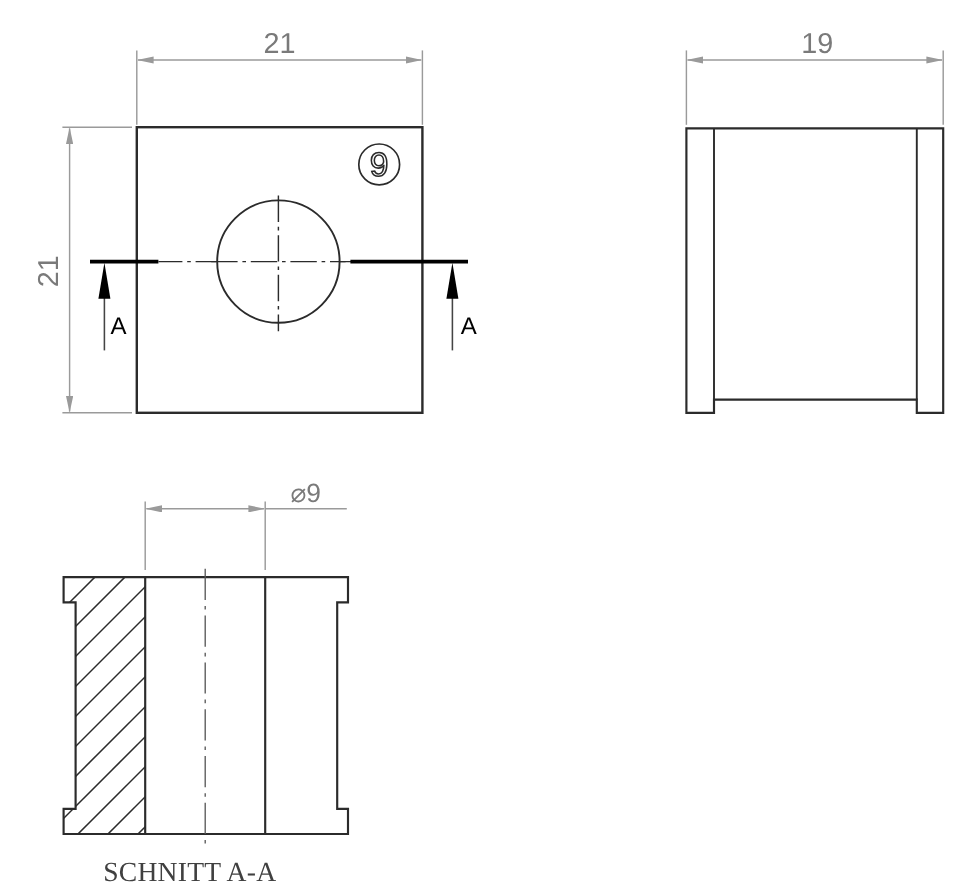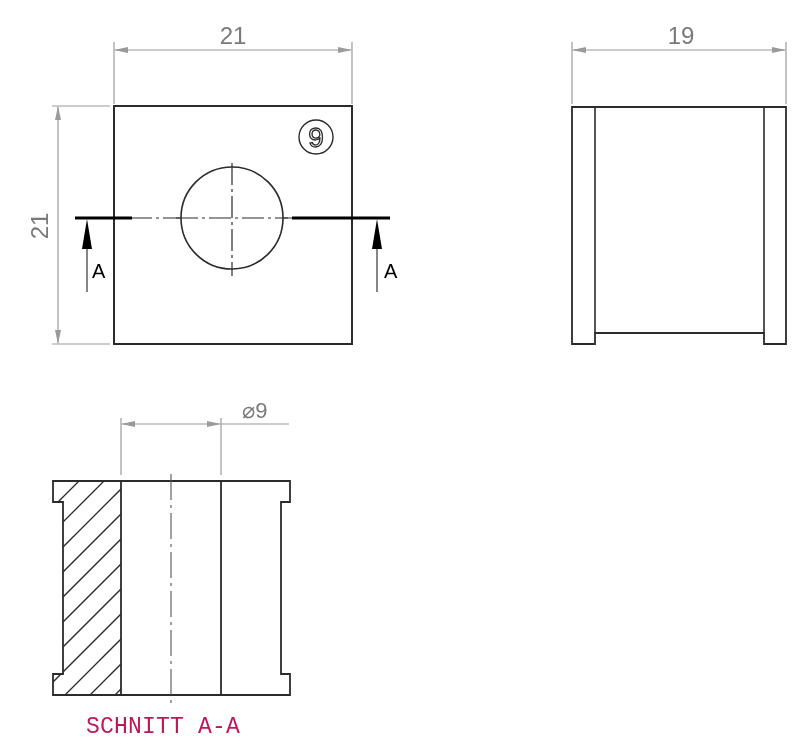--- a/index.html
+++ b/index.html
@@ -2,21 +2,21 @@
 <html><head>
   <meta charset="utf-8">
   <style>
     html, body { margin: 0; padding: 0; background: #ffffff; }
     body { width: 800px; height: 747px; position: relative; overflow: hidden; }
     #drawing { position: absolute; left: 0; top: 0; }
     .dim-text { font-family: "Liberation Sans", sans-serif; fill: #7a7a7a; }
     .label-text { font-family: "Liberation Sans", sans-serif; fill: #000000; }
     .caption {
       position: absolute; left: 86px; top: 714px;
-      font-family: Liberation Mono, monospace; font-size: 23px; color: #be185d;
+      font-family: Liberation Serif, serif; font-size: 23px; color: #404040;
       letter-spacing: 0.2px;
     }
   </style>
 </head>
 <body>
 
 <svg id="drawing" width="800" height="747" viewBox="0 0 800 747" xmlns="http://www.w3.org/2000/svg">
   <defs>
     <marker id="arrowEnd" markerWidth="14" markerHeight="6" refX="13" refY="3" orient="auto" markerUnits="userSpaceOnUse">
       <path d="M0,0 L14,3 L0,6 Z" fill="#9a9a9a"></path>

